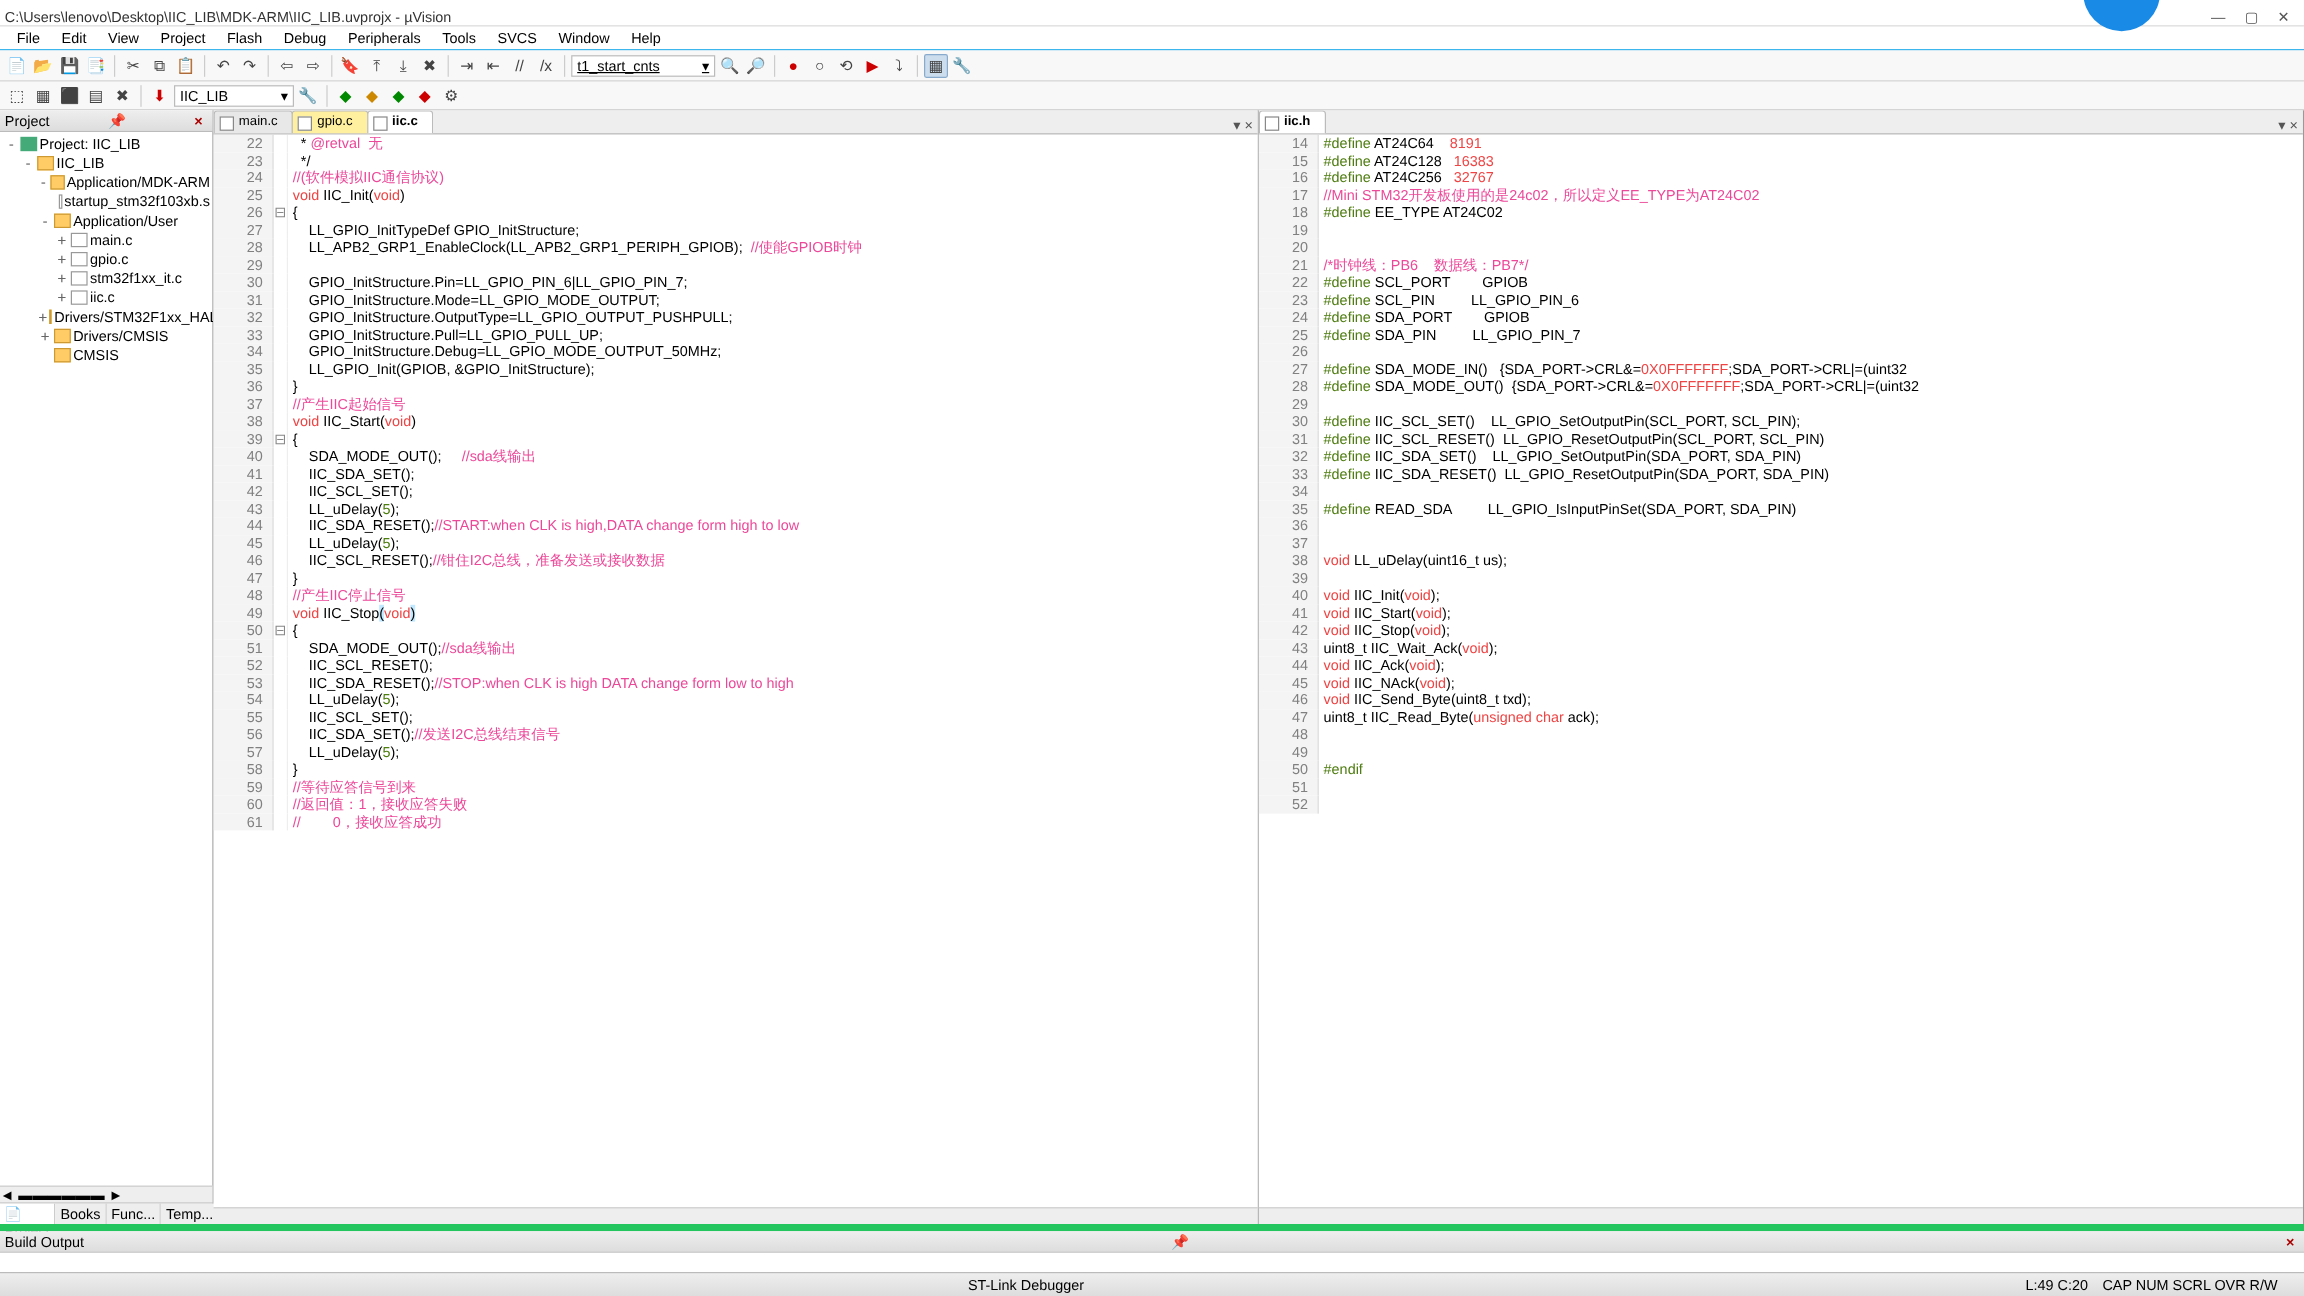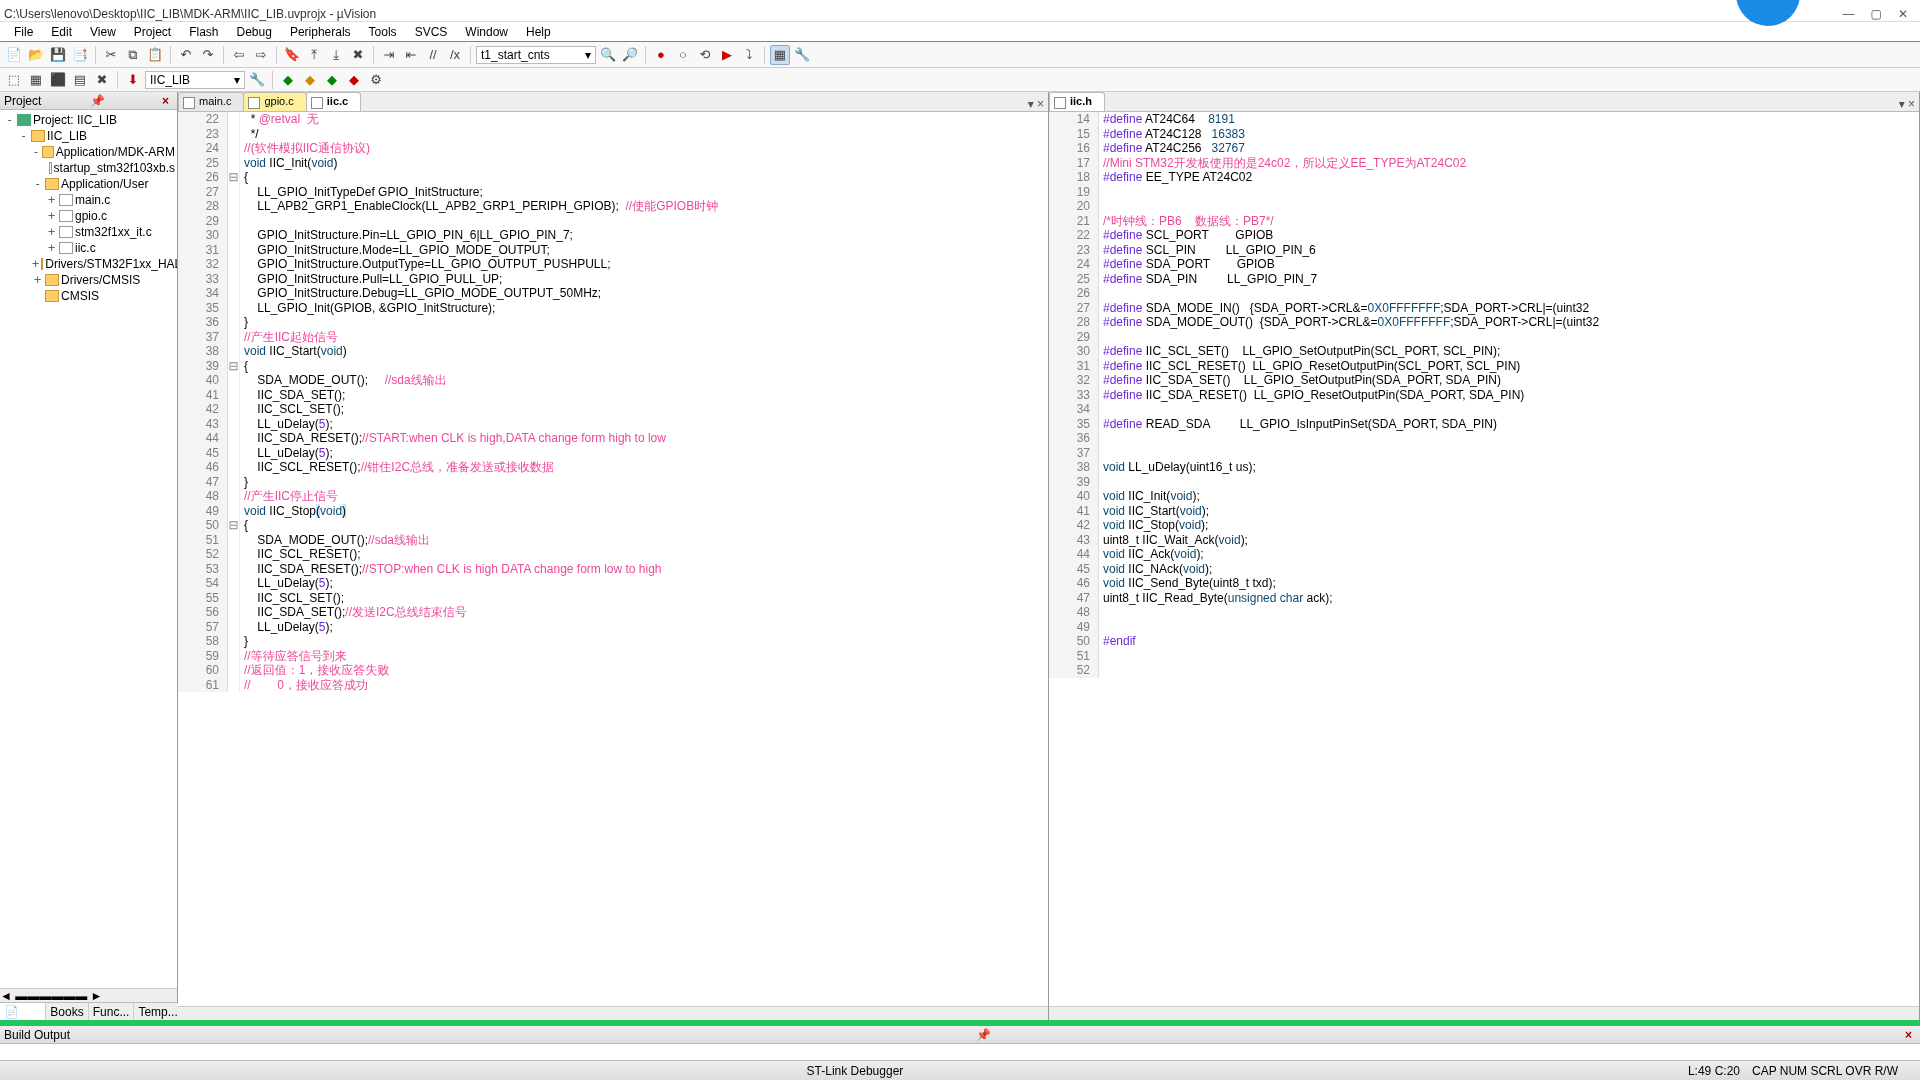--- a/index.html
+++ b/index.html
@@ -5,21 +5,21 @@
 * { margin:0; padding:0; box-sizing:border-box; font-family:"Segoe UI",Tahoma,sans-serif; font-size:12px; }
 body { background:#f0f0f0; width:1920px; height:1080px; overflow:hidden; display:flex; flex-direction:column; }
 .titlebar { height:22px; background:#fff; display:flex; align-items:flex-end; padding:0 4px; border-bottom:1px solid #ddd; font-size:11px; color:#333; }
 .titlebar .title { flex:1; }
 .win-controls { display:flex; gap:16px; padding-right:8px; color:#555; }
 .menubar { height:20px; background:#fff; display:flex; align-items:center; padding:0 6px; gap:2px; font-size:11px; border-bottom:1px solid #0ea5e9; }
 .menubar span { padding:2px 8px; cursor:default; }
 .toolbar { height:26px; background:#f8f8f8; display:flex; align-items:center; padding:0 4px; gap:2px; border-bottom:1px solid #ccc; }
 .tbtn { width:20px; height:20px; display:inline-flex; align-items:center; justify-content:center; border:1px solid transparent; border-radius:2px; font-size:13px; color:#444; }
 .tsep { width:1px; height:18px; background:#ccc; margin:0 3px; }
-.target-combo { width:120px; height:18px; border:1px solid #bbb; background:#fff; padding:0 4px; font-size:11px; display:flex; align-items:center; }
+.target-combo { width:120px; height:18px; border:1px solid #bbb; background:#fff; padding:0 4px; font-size:11px; display:flex; align-items:center;text-decoration:underline; }
 .toolbar2 { height:24px; background:#f8f8f8; display:flex; align-items:center; padding:0 4px; gap:2px; border-bottom:1px solid #ccc; }
 .tc2 { width:100px; height:18px; border:1px solid #bbb; background:#fff; padding:0 4px; font-size:11px; display:flex; align-items:center; }
 .main { flex:1; display:flex; min-height:0; }
 .project-panel { width:178px; display:flex; flex-direction:column; border-right:1px solid #999; background:#fff; }
 .panel-header { height:18px; background:linear-gradient(#eee,#ddd); border-bottom:1px solid #bbb; display:flex; align-items:center; padding:0 4px; font-size:11px; }
 .panel-header .x { margin-left:auto; color:#a00; font-weight:bold; padding:0 4px; }
 .tree { flex:1; overflow:auto; font-size:11px; padding:2px 0; }
 .tn { display:flex; align-items:center; gap:2px; padding:1px 2px; white-space:nowrap; }
 .tn .exp { width:11px; text-align:center; color:#666; font-family:monospace; }
 .tn .ico { width:14px; height:12px; display:inline-block; }
@@ -34,23 +34,23 @@
 .tab { height:19px; padding:2px 12px 0 20px; background:#e8e8e8; border:1px solid #bbb; border-bottom:none; margin-right:-1px; font-size:11px; border-radius:3px 3px 0 0; position:relative; }
 .tab.active { background:#fff; font-weight:bold; }
 .tab.hl { background:#fff0a0; }
 .tab::before { content:""; position:absolute; left:4px; top:4px; width:10px; height:10px; background:#fff; border:1px solid #888; }
 .tabstrip .tabctl { margin-left:auto; padding:0 4px; color:#555; }
 .code { flex:1; overflow:auto; background:#fff; font-family:Consolas,monospace; font-size:13px; line-height:14.5px; }
 .line { display:flex; }
 .gutter { width:50px; text-align:right; padding-right:8px; color:#808080; background:#f4f4f4; border-right:1px solid #ddd; user-select:none; flex-shrink:0; }
 .fold { width:12px; color:#888; border-right:1px solid #eee; flex-shrink:0; text-align:center; }
 .src { padding-left:4px; white-space:pre; }
-.kw { color:#0c4a6e; }
+.kw { color:#ef4444; }
 .cm { color:#ec4899; }
-.dn { color:#6d28d9; }
+.dn { color:#4d7c0f; }
 .hl-cursor { background:#c0e8ff; }
 .scroll-placeholder { height:14px; background:#eee; border-top:1px solid #ccc; }
 .build-panel { height:40px; display:flex; flex-direction:column; border-top:6px solid #22c55e; }
 .build-body { flex:1; background:#fff; }
 .statusbar { height:20px; background:linear-gradient(#eee,#ddd); border-top:1px solid #bbb; display:flex; align-items:center; font-size:11px; padding:0 22px; gap:20px; }
 .statusbar .mid { flex:1; text-align:center; }
 .statusbar .right { display:flex; gap:12px; }
 .logo { position:absolute; right:120px; top:-6px; width:64px; height:32px; background:#198ae6; border-radius:0 0 32px 32px; }
 </style>
 </head>

